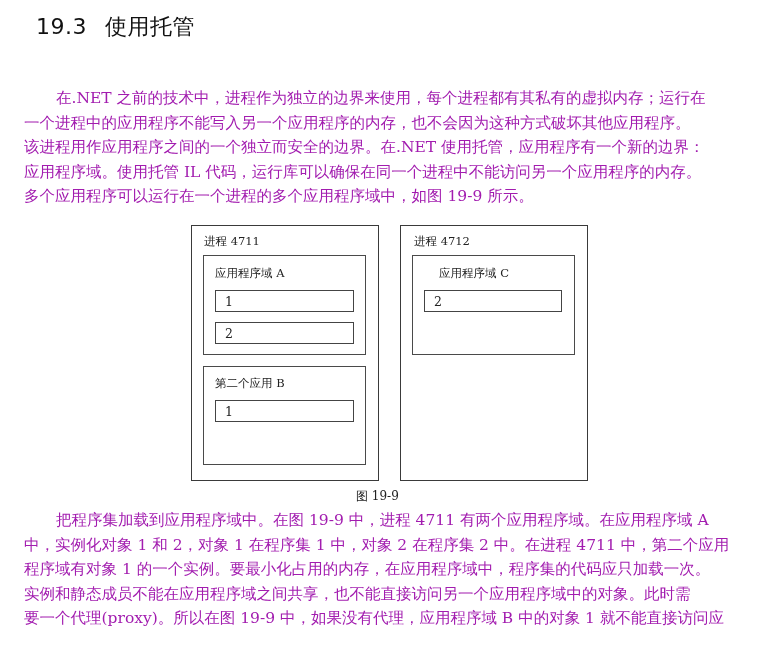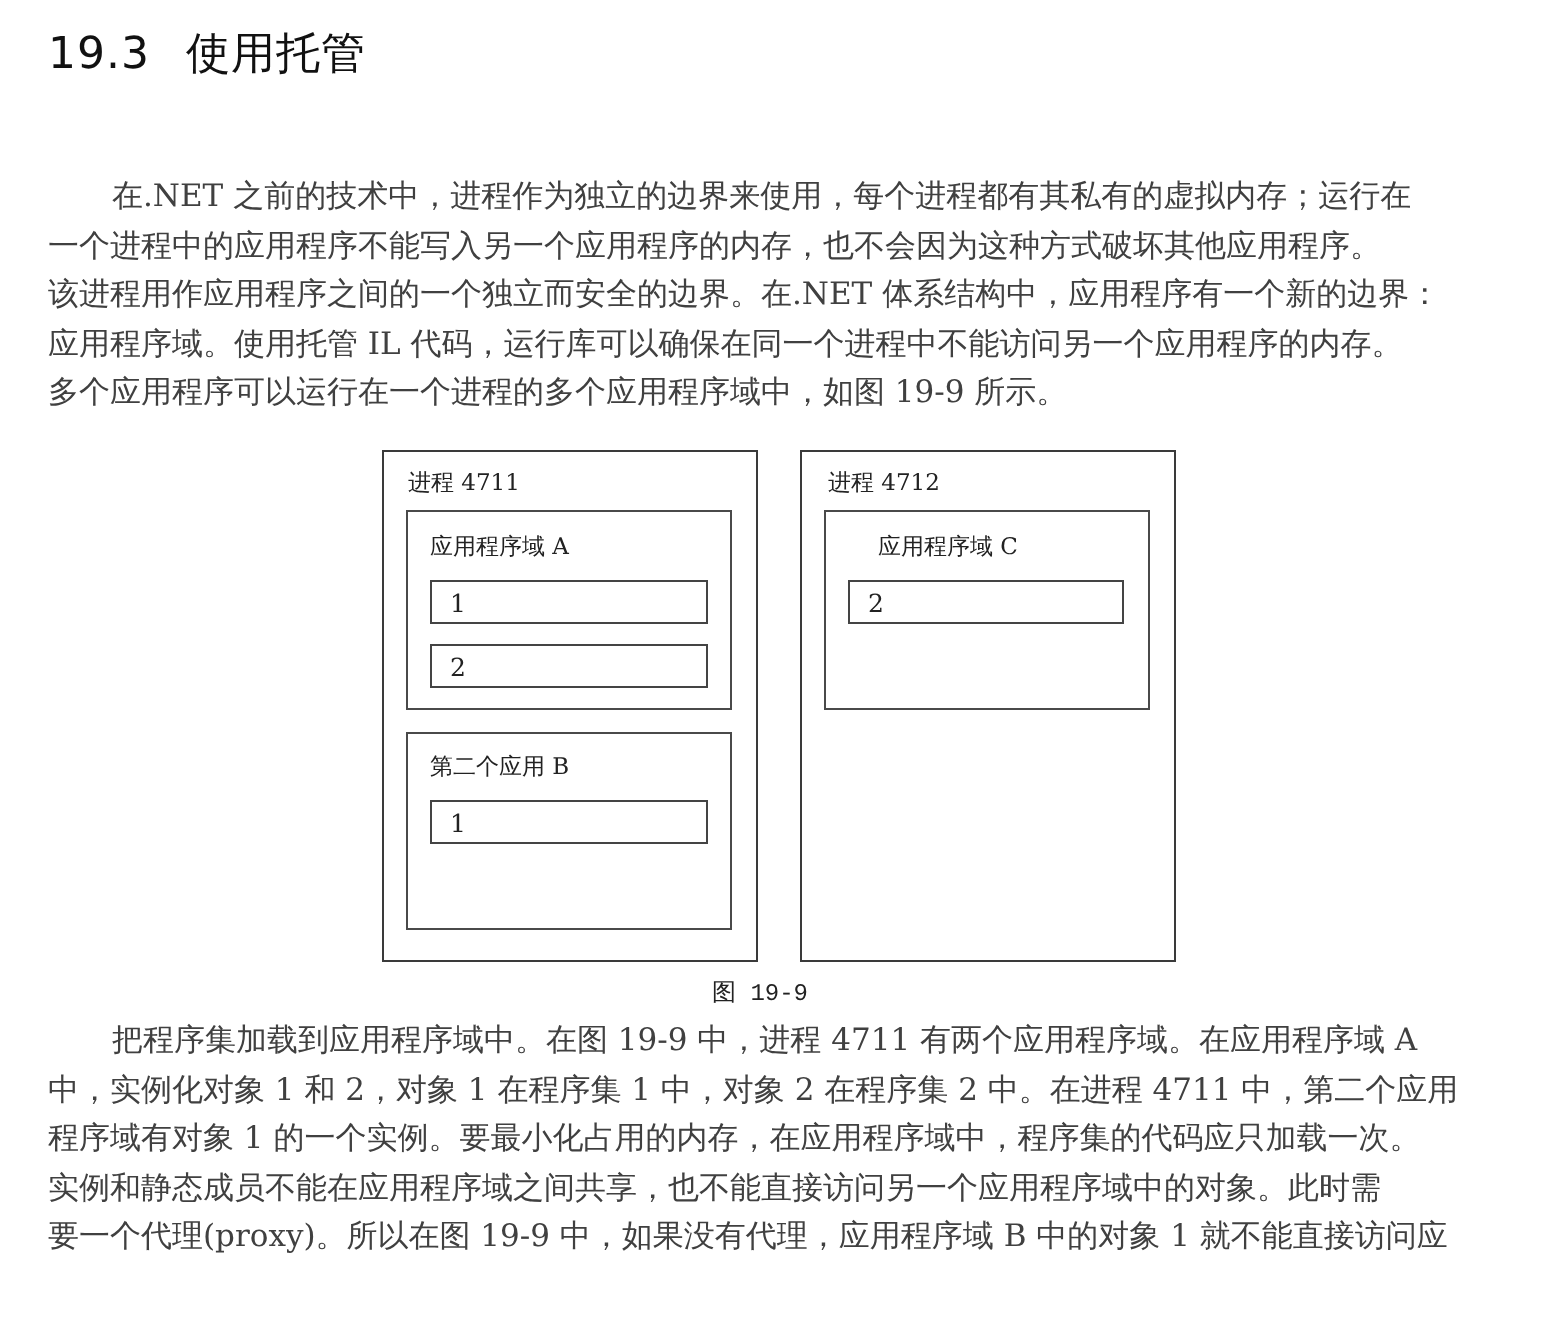--- a/index.html
+++ b/index.html
@@ -19,28 +19,28 @@
       position: absolute;
       left: 24px;
       top: 12px;
       font-family: "DejaVu Sans", "Liberation Sans", sans-serif;
       font-size: 22px;
       font-weight: normal;
       color: #111;
       white-space: nowrap;
       letter-spacing: 0.5px;
     }
-    .heading .num { margin-right: 18px; }
+    .heading .num { margin-right: 18px; margin-left: 12px; }
     .para {
       position: absolute;
       left: 24px;
       width: 744px;
       font-size: 15.5px;
       line-height: 24.5px;
-      color: #404040;
+      color: #a21caf;
     }
     .para .line {
       display: block;
       white-space: nowrap;
       overflow: hidden;
       height: 24.5px;
     }
     .para .line.indent { padding-left: 32px; }
     #para1 { top: 86px; }
     #para2 { top: 508px; }
@@ -71,34 +71,33 @@
       font-size: 12.5px;
       color: #222;
     }
     .caption {
       position: absolute;
       left: 356px;
       top: 488px;
       font-size: 12px;
       color: #222;
       white-space: nowrap;
-      font-family: Liberation Mono, monospace;
     }
   </style>
 </head>
 <body>
 
 <div class="heading">
   <span class="num">19.3</span><span>使用托管</span>
 </div>
 
 <div class="para" id="para1">
   <span class="line indent">在.NET 之前的技术中，进程作为独立的边界来使用，每个进程都有其私有的虚拟内存；运行在</span>
   <span class="line">一个进程中的应用程序不能写入另一个应用程序的内存，也不会因为这种方式破坏其他应用程序。</span>
-  <span class="line">该进程用作应用程序之间的一个独立而安全的边界。在.NET 体系结构中，应用程序有一个新的边界：</span>
+  <span class="line">该进程用作应用程序之间的一个独立而安全的边界。在.NET 使用托管，应用程序有一个新的边界：</span>
   <span class="line">应用程序域。使用托管 IL 代码，运行库可以确保在同一个进程中不能访问另一个应用程序的内存。</span>
   <span class="line">多个应用程序可以运行在一个进程的多个应用程序域中，如图 19-9 所示。</span>
 </div>
 
 <div>
 
   <div class="box" style="left:191px; top:225px; width:188px; height:256px;"></div>
   <div class="label" style="left:204px; top:234px;">进程 4711</div>
 
   <div class="box dashed" style="left:203px; top:255px; width:163px; height:100px;"></div>

